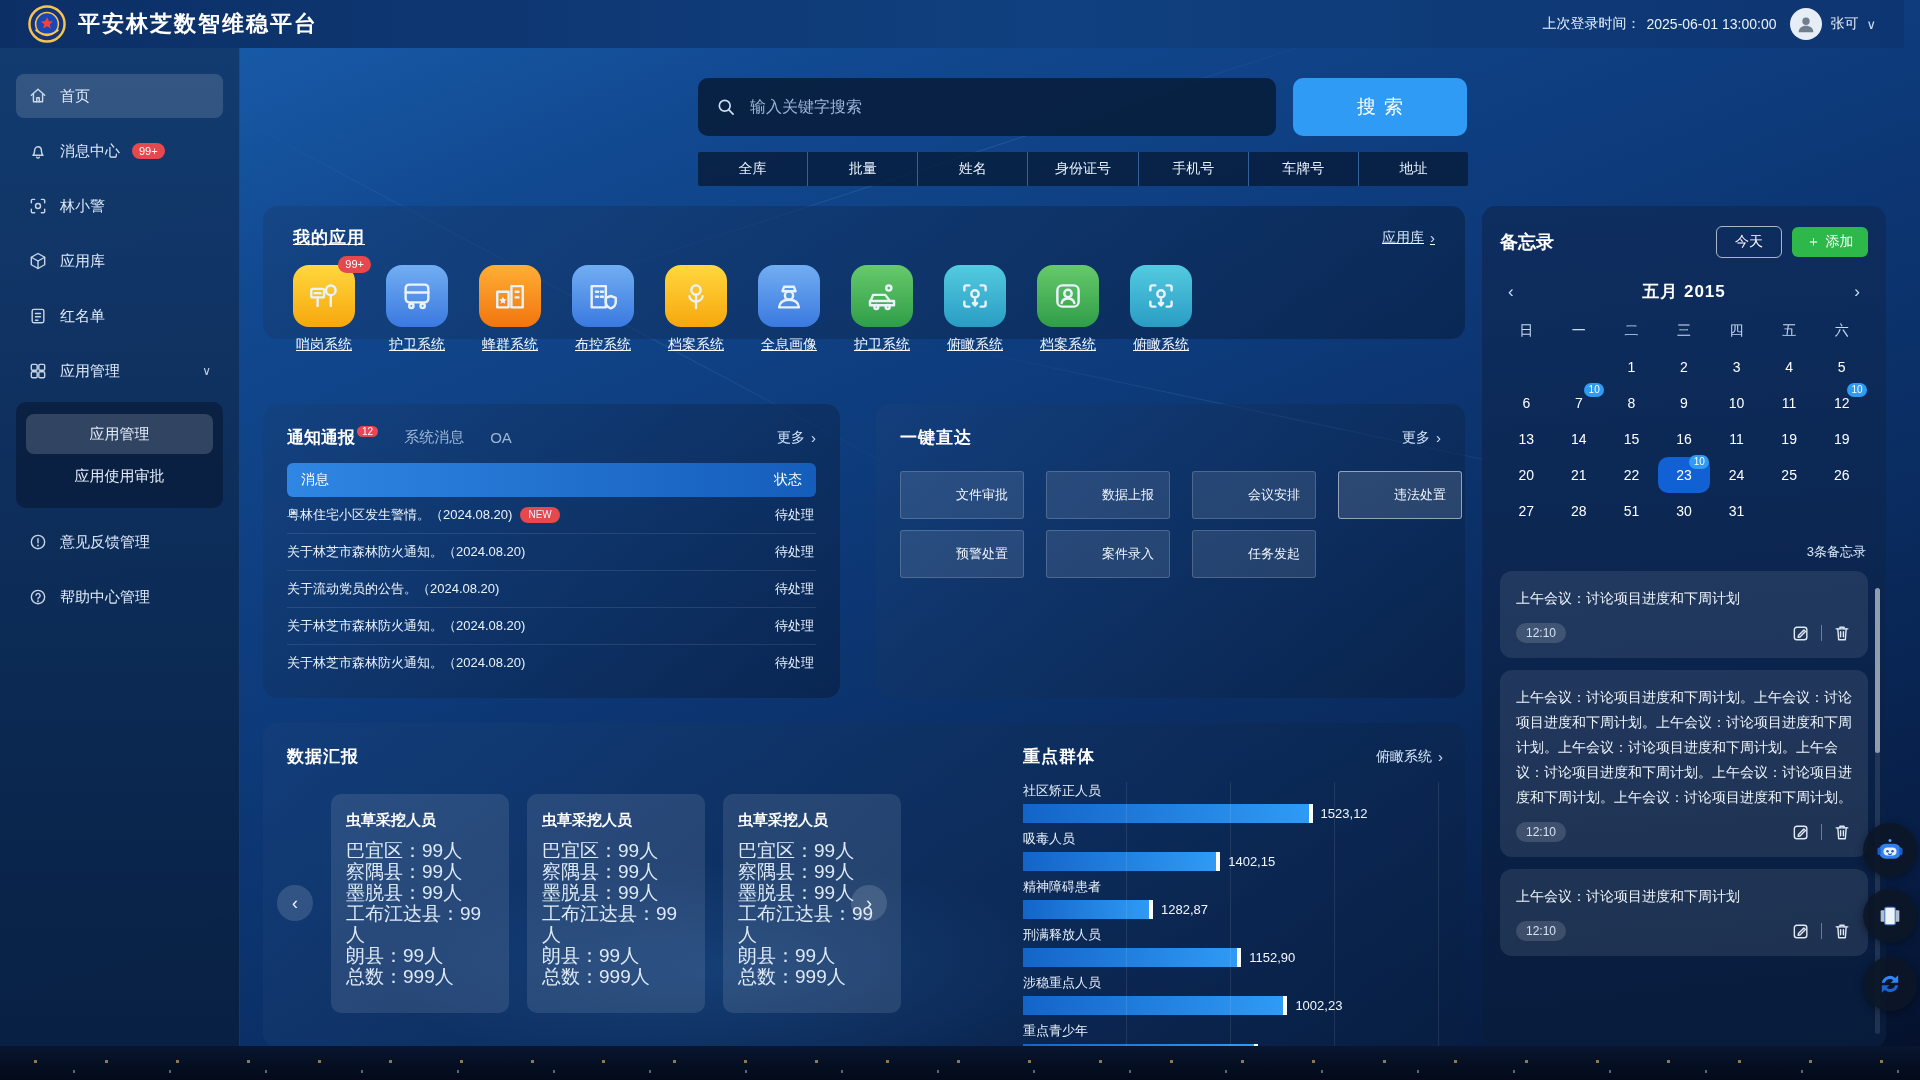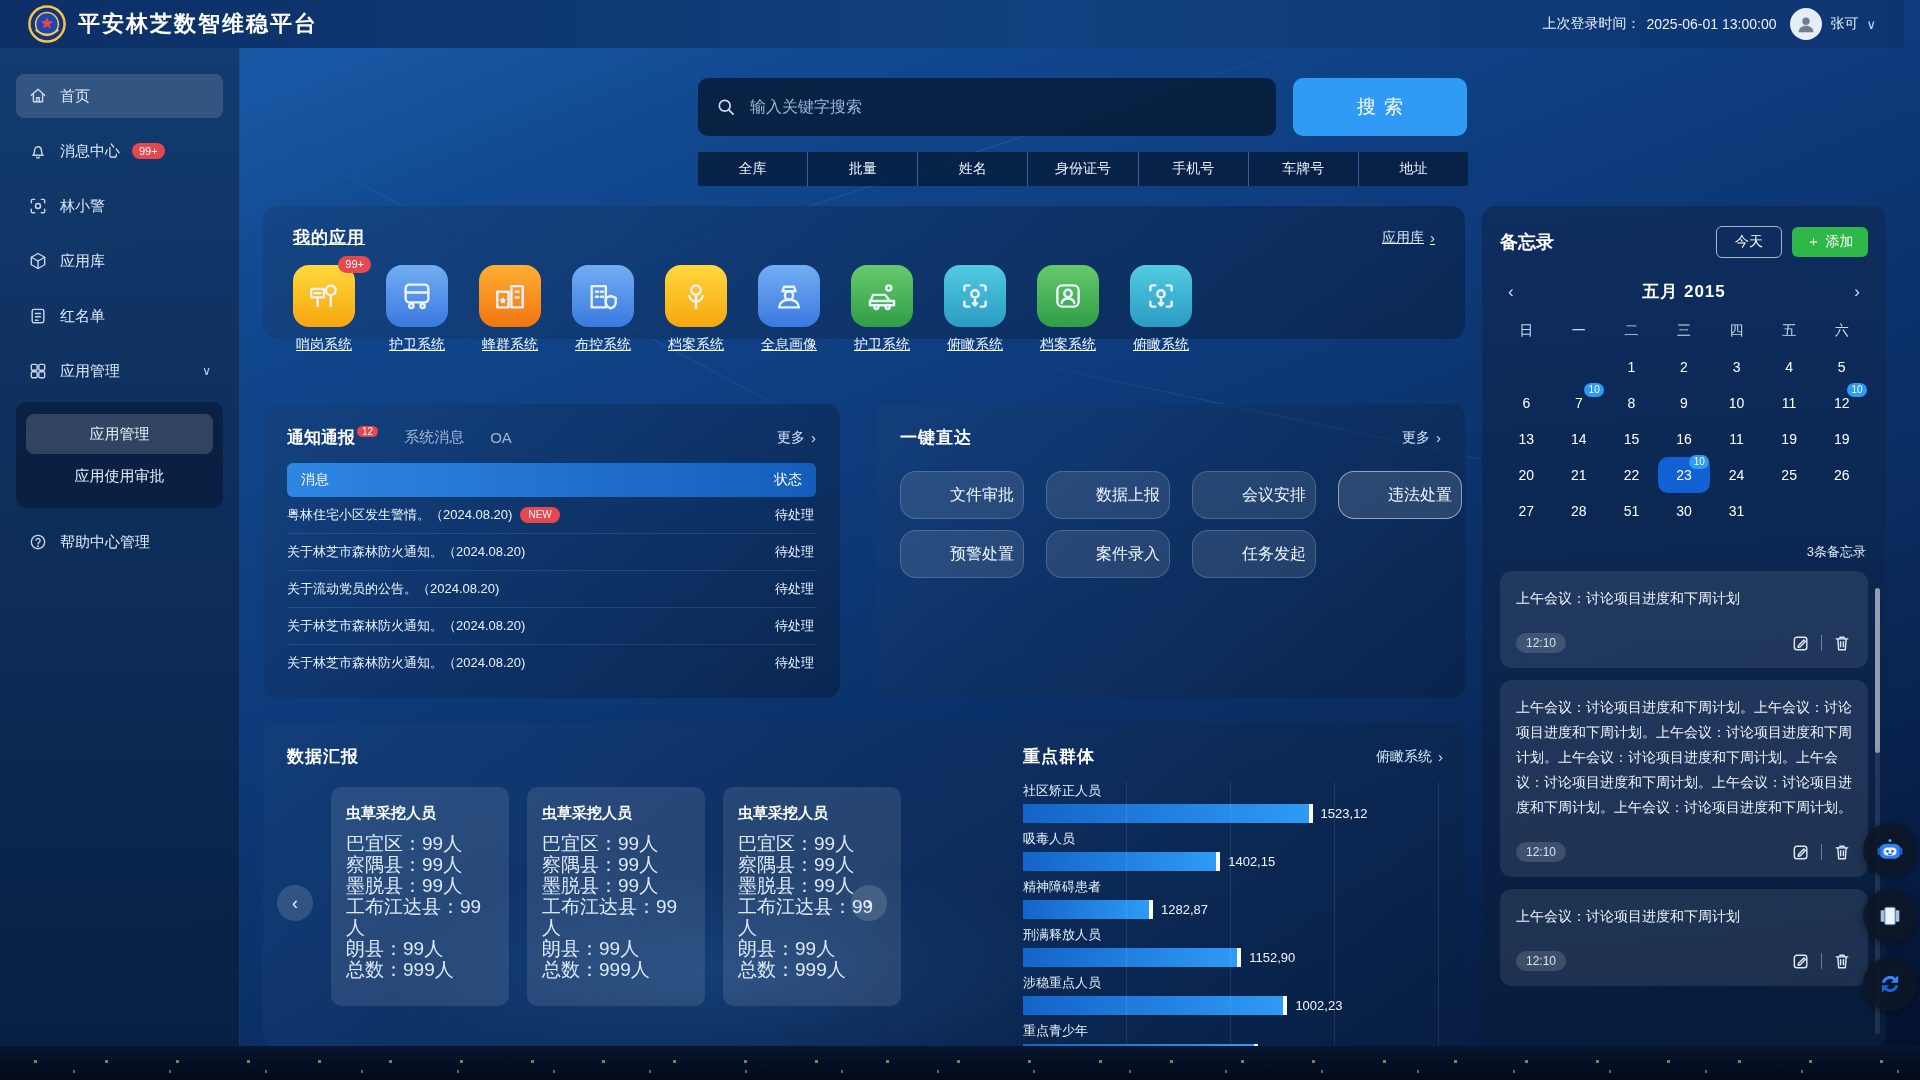--- a/index.html
+++ b/index.html
@@ -74,26 +74,26 @@
   .n-tab .cnt{position:relative;top:-8px;background:#e5484d;font-size:10px;line-height:15px;border-radius:8px;padding:0 5px;margin-left:2px;font-weight:normal;}
   .colbar{margin-top:14px;height:34px;border-radius:6px;display:flex;align-items:center;justify-content:space-between;
     padding:0 14px;background:linear-gradient(90deg,#2f86e3,#155dbb);font-size:14px;}
   .not-row{height:36px;display:flex;align-items:center;font-size:13px;color:#eaf2fc;border-bottom:1px solid rgba(255,255,255,.1);cursor:pointer;}
   .not-row:last-child{border-bottom:none;}
   .new-badge{background:#e5484d;border-radius:9px;font-size:10px;line-height:16px;padding:0 8px;margin-left:8px;}
   .not-status{margin-left:auto;padding-right:2px;color:#e8f2ff;}
   
   .quick-panel{left:876px;top:404px;width:589px;height:294px;padding:22px 24px;}
   .quick-grid{margin-top:22px;display:grid;grid-template-columns:repeat(4,124px);gap:11px 22px;}
-  .quick-btn{height:46px;border-radius:16px;background:rgba(255,255,255,.10);border:1px solid rgba(255,255,255,.18);
-    font-size:16px;color:#f0f6ff;display:flex;align-items:center;justify-content:center;cursor:pointer;padding-left:40px;}
+  .quick-btn{height:46px;border-radius:3px;background:rgba(255,255,255,.10);border:1px solid rgba(255,255,255,.18);
+    font-size:13px;color:#f0f6ff;display:flex;align-items:center;justify-content:center;cursor:pointer;padding-left:40px;}
   .quick-btn.hl{border-color:rgba(255,255,255,.5);background:rgba(255,255,255,.13);}
   
   .report-panel{left:263px;top:723px;width:1202px;height:324px;padding:22px 24px;}
-  .cards{position:absolute;left:68px;top:64px;display:flex;gap:18px;}
+  .cards{position:absolute;left:68px;top:71px;display:flex;gap:18px;}
   .d-card{width:148px;height:185px;background:rgba(255,255,255,.10);border-radius:10px;padding:17px 15px;}
   .d-card h4{margin:0 0 10px;font-size:15px;}
   .d-row{font-size:19px;color:#dde9f7;line-height:21px;}
   .car-arrow{position:absolute;width:36px;height:36px;border-radius:50%;background:rgba(255,255,255,.14);
     display:flex;align-items:center;justify-content:center;font-size:18px;color:#eef5ff;cursor:pointer;top:162px;}
   .car-prev{left:14px;}.car-next{left:588px;}
   .chart{position:absolute;left:760px;top:22px;width:420px;}
   .bars{margin-top:14px;position:relative;}
   .bars::before{content:"";position:absolute;inset:0;background:repeating-linear-gradient(90deg,transparent 0 103px,rgba(255,255,255,.09) 103px 104px);pointer-events:none;}
   .bar-row{margin-bottom:7px;}
@@ -114,21 +114,21 @@
   .cal-nav .mon{flex:1;text-align:center;letter-spacing:1px;}
   .cal-grid{display:grid;grid-template-columns:repeat(7,1fr);margin-top:10px;}
   .cal-cell{height:36px;display:flex;align-items:center;justify-content:center;font-size:14px;position:relative;cursor:pointer;}
   .cal-wd{color:#c9dbf0;cursor:default;}
   .cal-cell .dnum{position:relative;z-index:1;}
   .cal-cell.sel{background:#1160d4;border-radius:10px;}
   .cal-badge{position:absolute;top:-2px;right:1px;background:#2e9bf5;color:#fff;font-size:10px;line-height:14px;min-width:14px;text-align:center;border-radius:8px;padding:0 3px;z-index:2;}
   .memo-count{text-align:right;font-size:13px;color:#dbe8f8;margin:14px 2px 10px;}
   .note-card{background:rgba(255,255,255,.09);border-radius:12px;padding:15px 16px;margin-bottom:12px;}
   .note-text{font-size:14px;line-height:25px;color:#eef4fb;}
-  .note-foot{display:flex;align-items:flex-start;margin-top:22px;}
+  .note-foot{display:flex;align-items:flex-start;margin-top:12px;}
   .time-pill{background:rgba(255,255,255,.14);border-radius:12px;padding:3px 10px;font-size:12px;color:#d3e2f4;}
   .note-acts{margin-left:auto;display:flex;align-items:center;gap:10px;}
   .act-sep{width:1px;height:16px;background:rgba(255,255,255,.35);}
   .icon-btn{width:20px;height:20px;cursor:pointer;opacity:.95;}
   .memo-scroll{position:absolute;right:6px;top:382px;bottom:14px;width:5px;background:rgba(255,255,255,.10);border-radius:3px;}
   .memo-scroll .thumb{width:5px;height:165px;background:rgba(255,255,255,.5);border-radius:3px;}
   
   .float-btn{position:absolute;left:1863px;width:54px;height:54px;border-radius:50%;background:rgba(12,22,38,.92);
     display:flex;align-items:center;justify-content:center;z-index:10;cursor:pointer;box-shadow:0 2px 8px rgba(0,0,0,.4);}
 </style>
@@ -225,20 +225,30 @@
             <rect x="4" y="13" width="7" height="7" rx="1.5"></rect>
             <rect x="13" y="13" width="7" height="7" rx="1.5"></rect>
           </svg>
         </span>
         <span>应用管理</span>
         <span class="side-chev">∨</span>
       </div>
       <div class="submenu">
         <div class="submenu-item active">应用管理</div>
         <div class="submenu-item">应用使用审批</div>
+      </div>
+      <div class="side-item">
+        <span class="sico" style="width:20px;height:20px;display:inline-flex">
+          <svg class="sico" viewBox="0 0 24 24" fill="none" stroke="#eaf2fc" stroke-width="1.7" stroke-linecap="round" stroke-linejoin="round">
+            <circle cx="12" cy="12" r="8"></circle>
+            <path d="M12 8v5"></path>
+            <circle cx="12" cy="16.2" r=".4" fill="#eaf2fc"></circle>
+          </svg>
+        </span>
+        <span>意见反馈管理</span>
       </div>
       <div class="side-item">
         <span class="sico" style="width:20px;height:20px;display:inline-flex">
           <svg class="sico" viewBox="0 0 24 24" fill="none" stroke="#eaf2fc" stroke-width="1.7" stroke-linecap="round" stroke-linejoin="round">
             <circle cx="12" cy="12" r="8"></circle>
             <path d="M9.6 9.8a2.5 2.5 0 1 1 3.4 2.9c-.8.4-1 .9-1 1.8"></path>
             <circle cx="12" cy="17" r=".4" fill="#eaf2fc"></circle>
           </svg>
         </span>
         <span>帮助中心管理</span>

